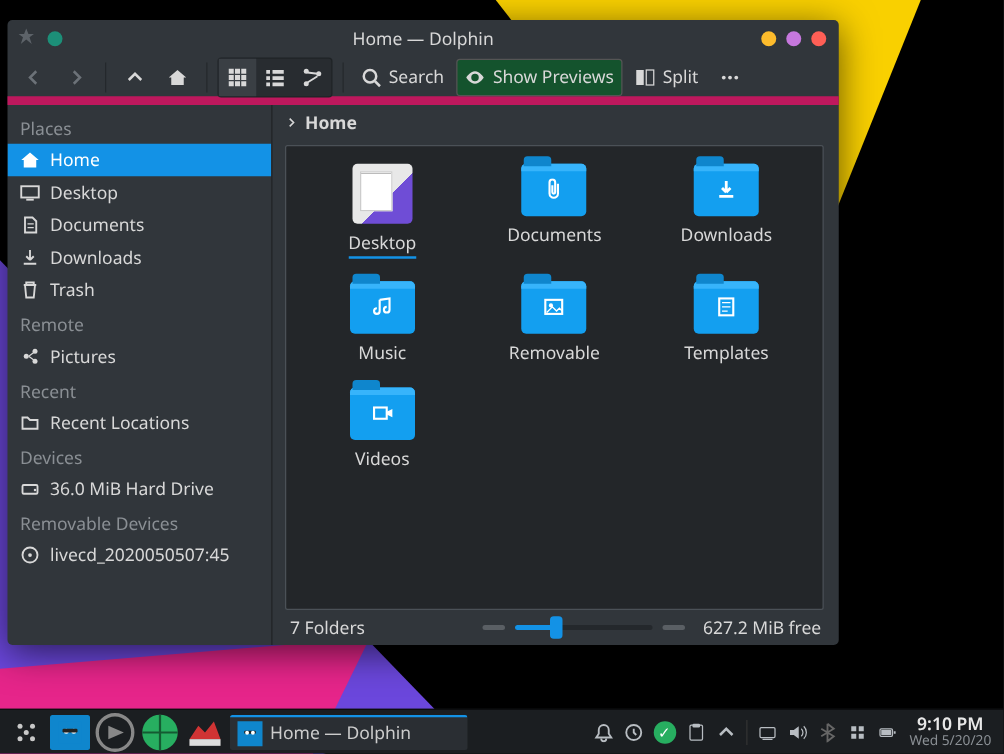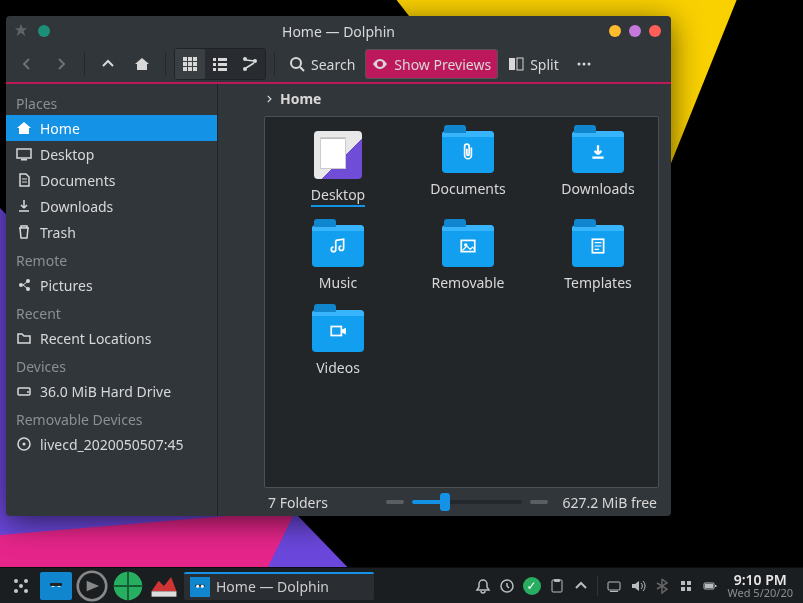--- a/index.html
+++ b/index.html
@@ -67,41 +67,41 @@
 .title-icons-left svg { width:14px; height:14px; }
 .window-dot { width:12px; height:12px; border-radius:50%; }
 .dots { position:absolute; right:10px; display:flex; gap:8px; }
 .dot-y{background:#fdbc2c;} .dot-p{background:#c678dd;} .dot-r{background:#ff5f56;}
 
 .toolbar {
   height: 38px;
   display:flex; align-items:center;
   padding: 0 6px;
   gap: 4px;
-  border-bottom: 2px solid #be185d;
+  border-bottom: 7px solid #be185d;
 }
 .tbtn {
   height: 30px; min-width:30px;
   padding: 0 6px;
   display:flex; align-items:center; justify-content:center;
   gap:6px;
   border-radius:3px;
   color:#d8d8d8;
   cursor:pointer;
 }
-.tbtn.active { background:#be185d; border:1px solid #555; }
+.tbtn.active { background:#14532d; border:1px solid #555; }
 .tbtn svg { width:16px; height:16px; }
 .tbtn.dim { color:#6c7278; }
 .vsep { width:1px; height:24px; background:#24282c; margin:0 4px; }
 .view-group { display:flex; background:#282c30; border:1px solid #1f2326; border-radius:3px; }
 .view-group .tbtn { border-radius:0; }
 .view-group .tbtn.sel { background:#3a3f44; }
 
 .body {
-  flex:1; display:flex; min-height:0;gap:36px;
+  flex:1; display:flex; min-height:0;
 }
 .sidebar {
   width: 212px;
   padding: 4px 0;
   border-right:1px solid #202326;
   overflow:hidden;
 }
 .sb-heading {
   color:#8a8f94; font-size:14px;
   padding: 6px 10px 2px;

